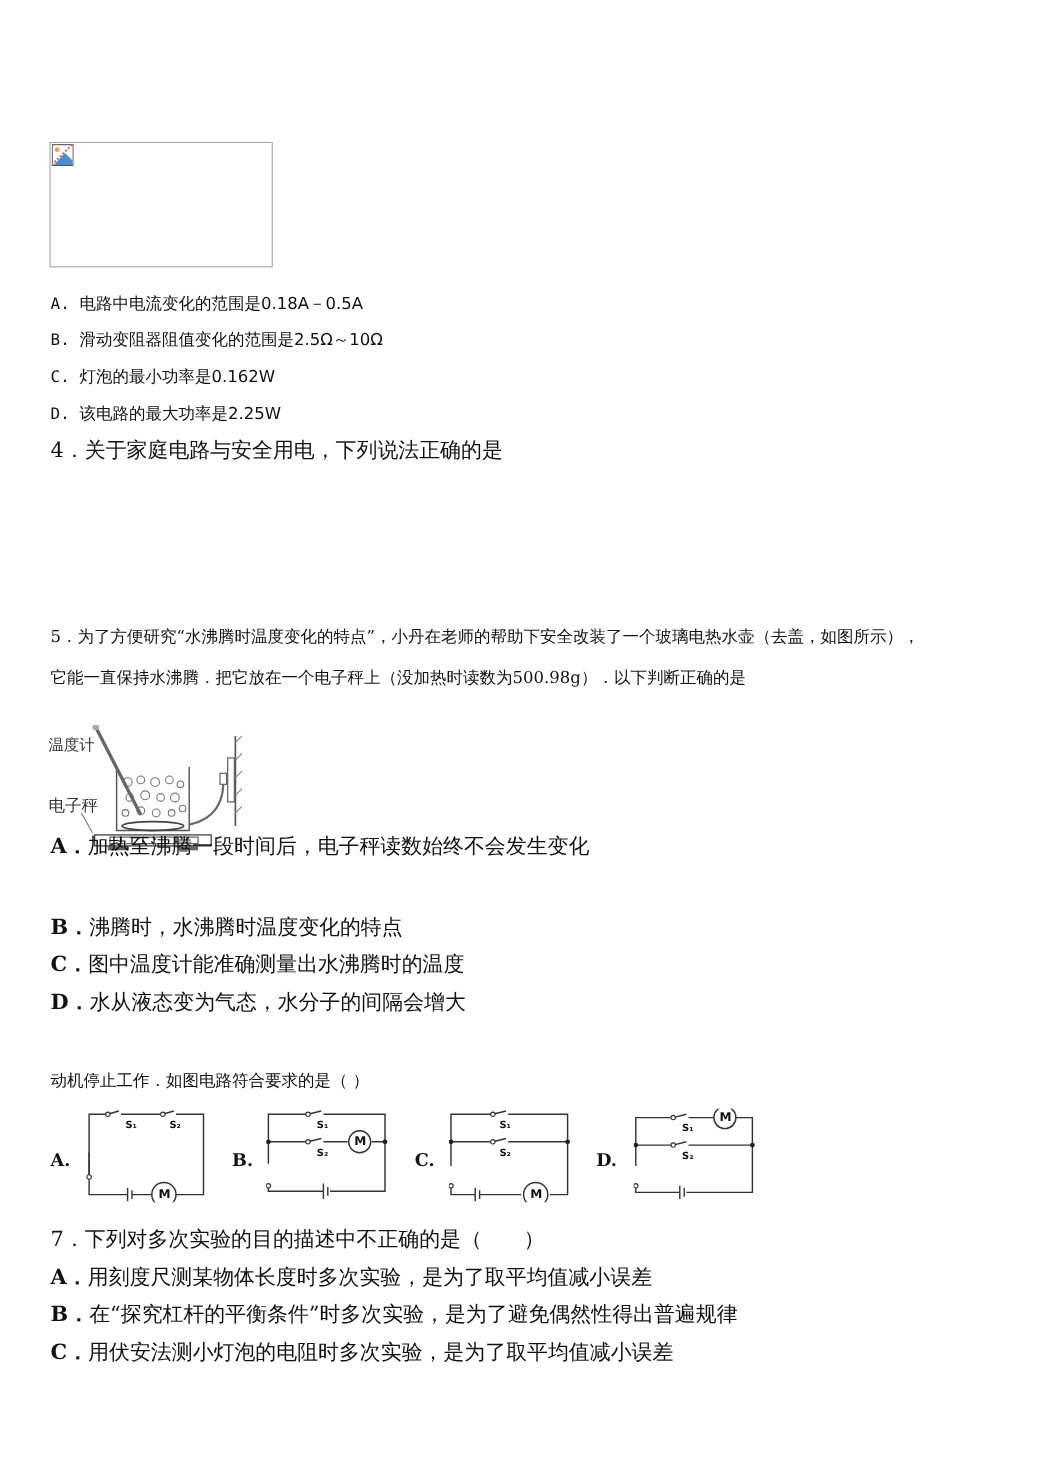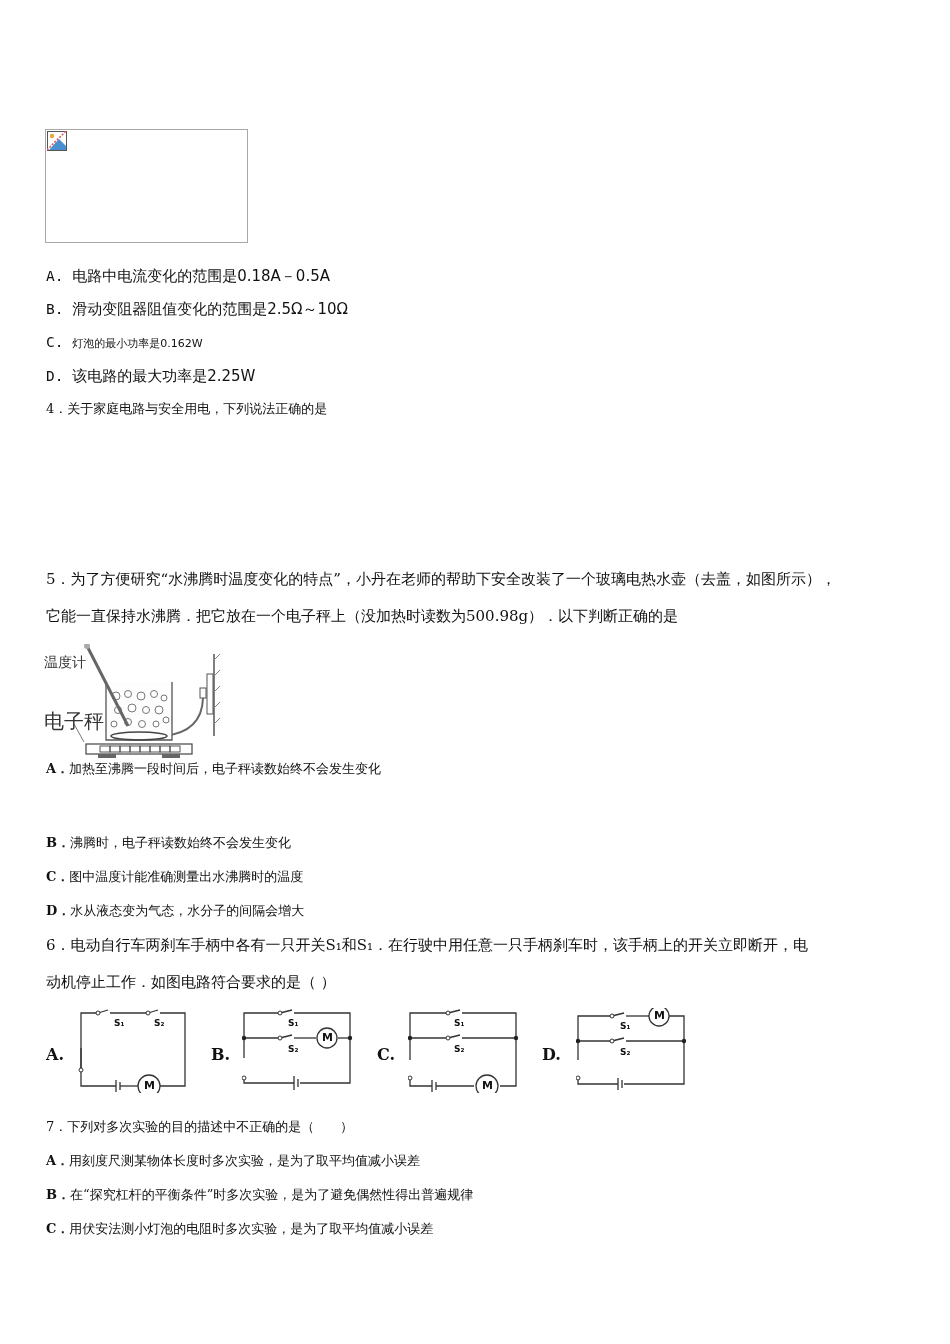--- a/index.html
+++ b/index.html
@@ -1,26 +1,26 @@
 <!DOCTYPE html>
 <html><head>
 <meta charset="utf-8">
 <style>
   html, body { margin: 0; padding: 0; background: #ffffff; }
   body { width: 950px; height: 1344px; position: relative; overflow: hidden;
          font-family: "DejaVu Serif", "Liberation Serif", serif; color: #111; }
   .page { position: absolute; left: 0; top: 0; width: 950px; height: 1344px; margin-top: 30px; }
-  .line { position: absolute; left: 46px; white-space: nowrap; font-size: 13px; line-height: 20px; }
+  .line { position: absolute; left: 46px; white-space: nowrap; font-size: 19px; line-height: 20px; }
   .mono { font-family: "DejaVu Sans Mono", "Liberation Mono", monospace; font-size: 14.5px; }
   .bold { font-weight: bold; }
   .sans { font-family: "DejaVu Sans", "Liberation Sans", sans-serif; }
   .broken-img { position: absolute; left: 45px; top: 99px; width: 203px; height: 114px;
                 border: 1px solid #a8a8a8; box-sizing: border-box; background: #fff; }
   .broken-img svg { position: absolute; left: 1px; top: 1px; }
-  .fig5 { position: absolute; left: 44px; top: 614px; width: 180px; height: 132px; text-align: right; }
+  .fig5 { position: absolute; left: 44px; top: 629px; width: 180px; height: 132px; text-align: right; }
   .opt-label { position: absolute; top: 1015px; font-size: 16px; font-weight: bold; }
   .circuit { position: absolute; top: 978px; }
 </style>
 </head>
 <body>
 
 <div class="page">
 
   <div class="broken-img">
     <svg width="20" height="20" viewBox="0 0 20 20">
@@ -31,21 +31,21 @@
     </svg>
   </div>
 
   <div class="line mono" style="top:236px">
     <span>A.</span>&nbsp;<span class="sans" style="font-size:15px">电路中电流变化的范围是0.18A－0.5A</span>
   </div>
   <div class="line mono" style="top:269px">
     <span>B.</span>&nbsp;<span class="sans" style="font-size:15px">滑动变阻器阻值变化的范围是2.5Ω～10Ω</span>
   </div>
   <div class="line mono" style="top:302px">
-    <span>C.</span>&nbsp;<span class="sans" style="font-size:11px">灯泡的最小功率是0.162W</span>
+    <span>C.</span>&nbsp;<span class="sans" style="font-size:15px">灯泡的最小功率是0.162W</span>
   </div>
   <div class="line mono" style="top:336px">
     <span>D.</span>&nbsp;<span class="sans" style="font-size:15px">该电路的最大功率是2.25W</span>
   </div>
 
   <div class="line" style="top:369px">4．关于家庭电路与安全用电，下列说法正确的是</div>
 
   <div class="line" style="top:539px;font-size:15px">5．为了方便研究“水沸腾时温度变化的特点”，小丹在老师的帮助下安全改装了一个玻璃电热水壶（去盖，如图所示），</div>
   <div class="line" style="top:576px;font-size:15px">它能一直保持水沸腾．把它放在一个电子秤上（没加热时读数为500.98g）．以下判断正确的是</div>
 
@@ -98,37 +98,36 @@
           <rect x="106" y="102" width="10" height="6"></rect>
         <rect x="116" y="102" width="10" height="6"></rect>
           <rect x="126" y="102" width="10" height="6"></rect>
       </g>
       <rect x="54" y="110" width="18" height="4" fill="#666"></rect>
       <rect x="118" y="110" width="18" height="4" fill="#666"></rect>
 
       <line x1="30" y1="80" x2="40" y2="98" stroke="#777"></line>
     </svg>
     <span class="sans" style="position:absolute;left:0;top:10px;font-size:14px;color:#333">温度计</span>
-    <span class="sans" style="position:absolute;left:0;top:64px;font-size:20px;color:#333">电子秤</span>
+    <span class="sans" style="position:absolute;left:0;top:64px;font-size:15px;color:#333">电子秤</span>
   </div>
 
   <div class="line" style="top:729px">
     <span class="bold">A．</span><span>加热至沸腾一段时间后，电子秤读数始终不会发生变化</span>
   </div>
   <div class="line" style="top:803px">
-    <span class="bold">B．</span><span>沸腾时，电子秤读数始终不会发生变化</span>
+    <span class="bold">B．</span><span>沸腾时，水沸腾时温度变化的特点</span>
   </div>
   <div class="line" style="top:837px">
     <span class="bold">C．</span><span>图中温度计能准确测量出水沸腾时的温度</span>
   </div>
   <div class="line" style="top:871px">
     <span class="bold">D．</span><span>水从液态变为气态，水分子的间隔会增大</span>
   </div>
 
-  <div class="line" style="top:905px;font-size:15px">6．电动自行车两刹车手柄中各有一只开关S₁和S₁．在行驶中用任意一只手柄刹车时，该手柄上的开关立即断开，电</div>
   <div class="line" style="top:942px;font-size:15px">动机停止工作．如图电路符合要求的是（ ）</div>
 
   <span class="opt-label" style="left:46px">A.</span>
   <div class="circuit" style="left:78px">
     <svg width="110" height="85" viewBox="0 0 110 85">
       <g stroke="#333" stroke-width="1.3" fill="none">
         <polyline points="3,62 3,5 20,5"></polyline>
         <line x1="20" y1="5" x2="30" y2="2"></line>
         <line x1="32" y1="5" x2="70" y2="5"></line>
         <line x1="70" y1="5" x2="80" y2="2"></line>

